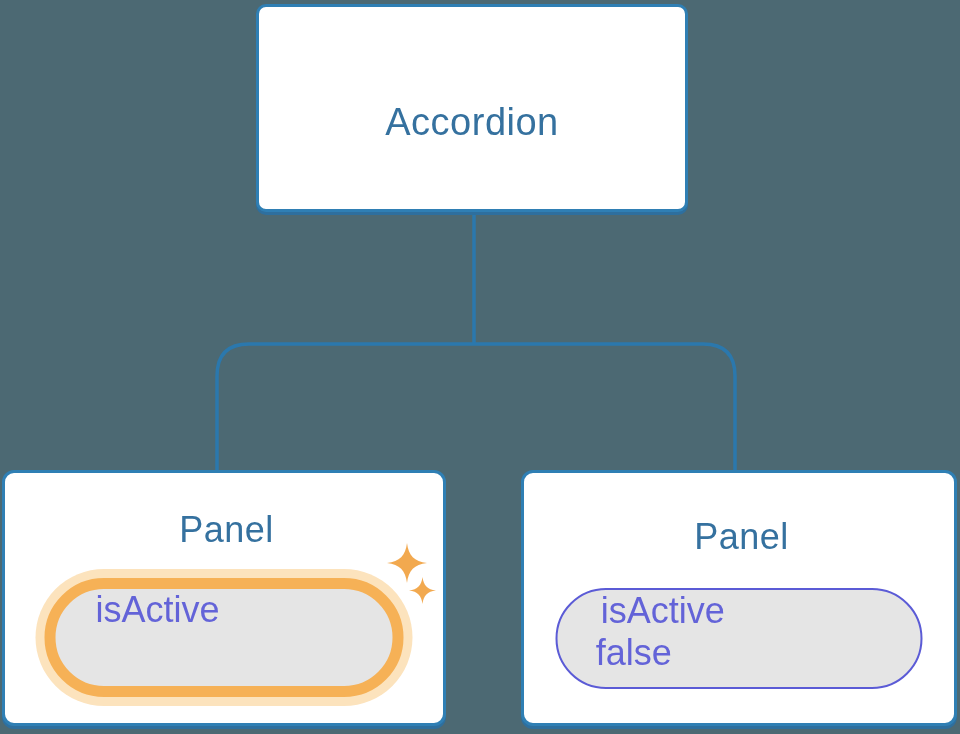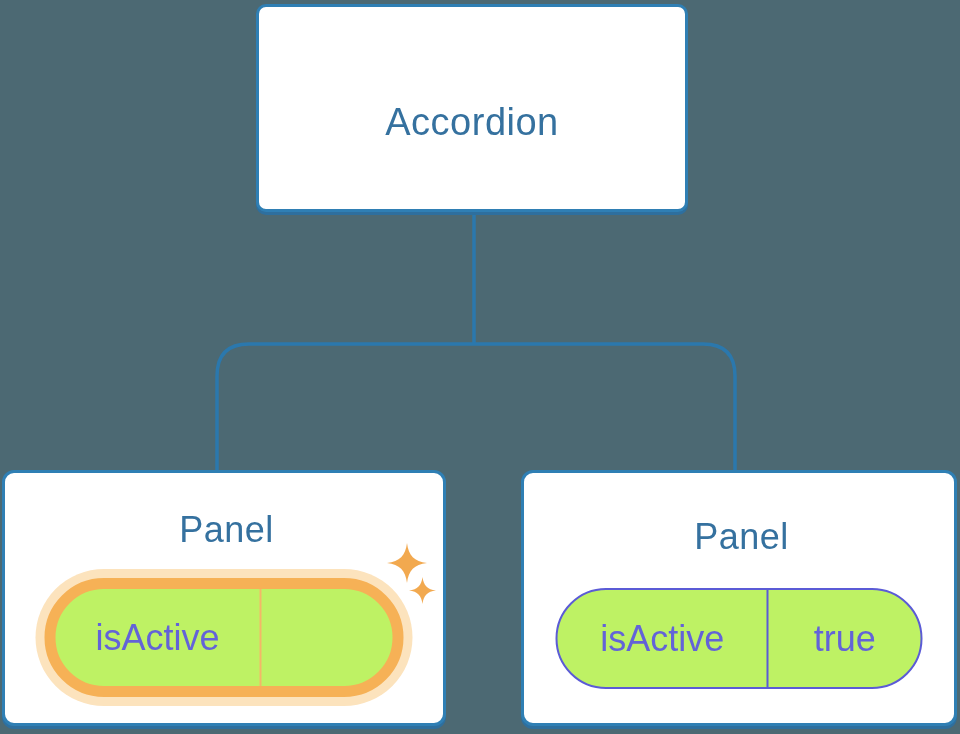--- a/index.html
+++ b/index.html
@@ -65,24 +65,25 @@
     letter-spacing: 0.5px;
   }
   .panel-title-left  { top: 36px; }
   .panel-title-right { top: 43px; }
 
   .pill {
     position: absolute;
     left: 50%;
     transform: translateX(-50%);
     box-sizing: content-box;
-    background: #bef264;
+    background: #e5e5e5;
     border-radius: 999px;
     display: flex;
     align-items: stretch;
+    flex-direction: column;
   }
   .pill-active {
     top: 105px;
     width: 337px;
     height: 97px;
     border: 11px solid #f6b156;
     box-shadow: 0 0 0 9px #fce3bd;
   }
   .pill-inactive {
     top: 115px;
@@ -147,17 +148,17 @@
       <path d="M50 0 C54 32 68 46 100 50 C68 54 54 68 50 100 C46 68 32 54 0 50 C32 46 46 32 50 0 Z" fill="#f2a94f"></path>
     </svg>
   </div>
 
   <div class="node node-panel-right">
     <div class="panel-title panel-title-right">Panel</div>
 
     <div class="pill pill-inactive">
       <div class="pill-section pill-section-name">isActive</div>
       <div class="pill-divider pill-divider-purple"></div>
-      <div class="pill-section pill-section-value">true</div>
+      <div class="pill-section pill-section-value">false</div>
     </div>
   </div>
 
 </div>
 
 </body></html>

